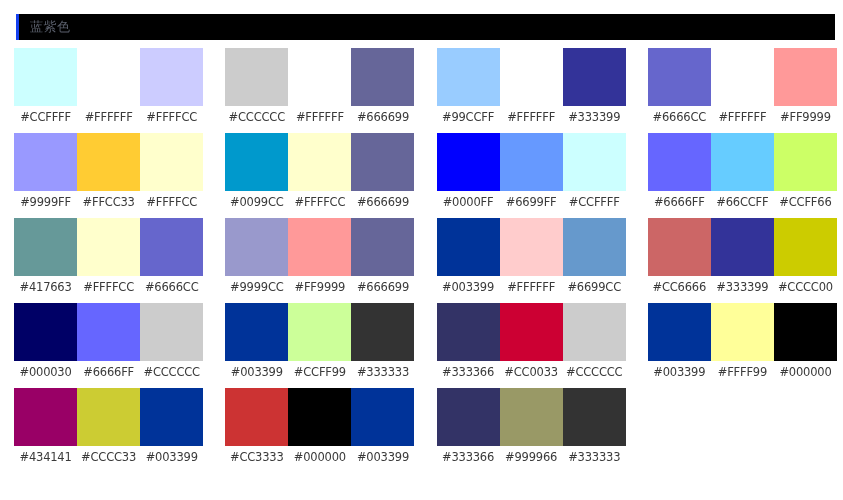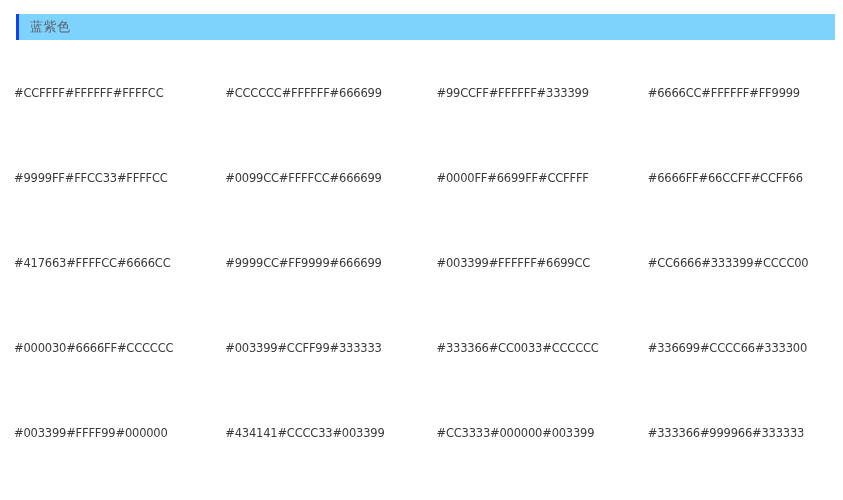--- a/index.html
+++ b/index.html
@@ -12,21 +12,21 @@
     background: #ffffff;
     font-family: "Liberation Sans", "DejaVu Sans", sans-serif;
     overflow: hidden;
   }
 
   
   .header-bar {
     position: relative;
     margin: 14px 8px 0 16px;
     height: 26px;
-    background: #7dd3fc;
+    background: #000000;
     display: flex;
     align-items: flex-end;
   }
   .header-accent {
     position: absolute;
     left: 0;
     top: 0;
     width: 3px;
     height: 26px;
     background: #1540ef;
@@ -45,22 +45,21 @@
     margin: 8px 0 0 0;
     padding: 0 6px 0 14px;
     display: grid;
     grid-template-columns: repeat(4, 1fr);
     grid-auto-rows: 85px;
     column-gap: 22px;
     row-gap: 0;
   }
   .palette-group {
     display: flex;
-    flex-direction: row;
-    align-items: center;
+    flex-direction: column;
   }
   .swatch-row {
     display: flex;
     flex-direction: row;
     height: 58px;
   }
   .swatch {
     flex: 1 1 0;
     height: 58px;
   }
@@ -263,32 +262,20 @@
         <div class="swatch" style="background: rgb(204, 204, 204);"></div>
       </div>
       <div class="label-row">
         <div class="swatch-label">#333366</div>
         <div class="swatch-label">#CC0033</div>
         <div class="swatch-label">#CCCCCC</div>
       </div>
     </div>
     <div class="palette-group">
       <div class="swatch-row">
-        <div class="swatch" style="background: rgb(51, 102, 153);"></div>
-        <div class="swatch" style="background: rgb(204, 204, 102);"></div>
-        <div class="swatch" style="background: rgb(51, 51, 0);"></div>
-      </div>
-      <div class="label-row">
-        <div class="swatch-label">#336699</div>
-        <div class="swatch-label">#CCCC66</div>
-        <div class="swatch-label">#333300</div>
-      </div>
-    </div>
-    <div class="palette-group">
-      <div class="swatch-row">
         <div class="swatch" style="background: rgb(0, 51, 153);"></div>
         <div class="swatch" style="background: rgb(255, 255, 153);"></div>
         <div class="swatch" style="background: rgb(0, 0, 0);"></div>
       </div>
       <div class="label-row">
         <div class="swatch-label">#003399</div>
         <div class="swatch-label">#FFFF99</div>
         <div class="swatch-label">#000000</div>
       </div>
     </div>

